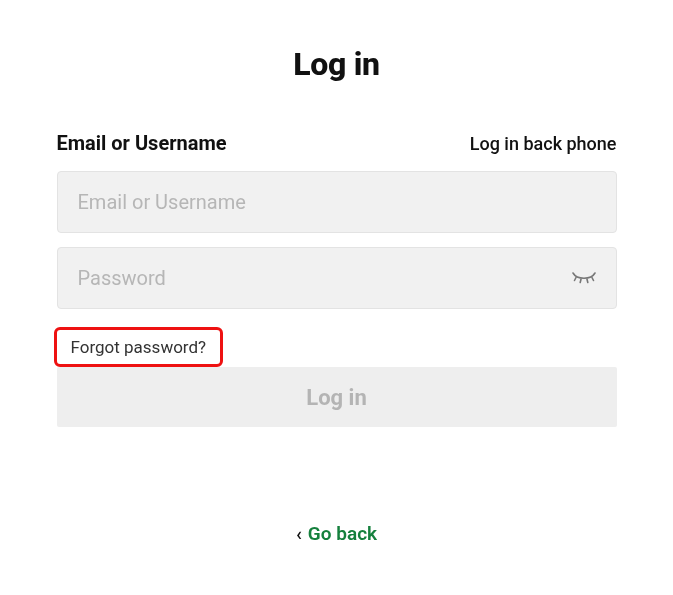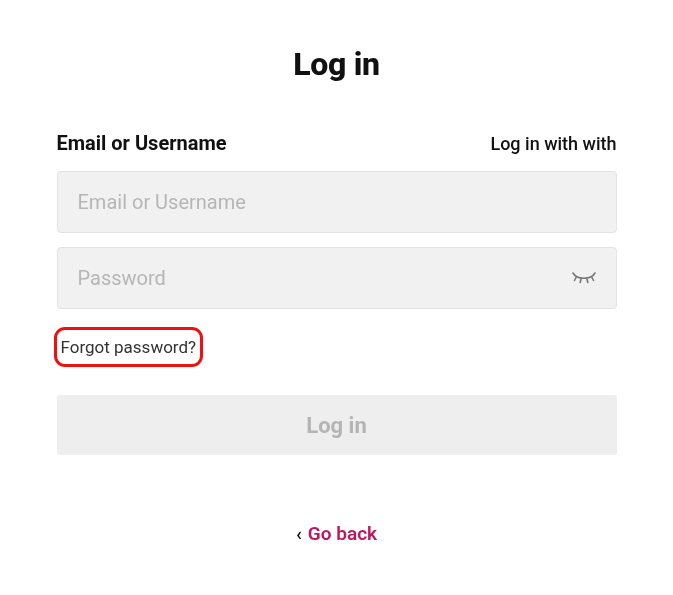--- a/index.html
+++ b/index.html
@@ -76,24 +76,23 @@
       height: 26px;
       display: flex;
       align-items: center;
       justify-content: center;
       cursor: pointer;
       color: #777;
     }
     .forgot-wrap {
       display: inline-block;
       border: 3px solid #e11;
-      border-radius: 11px;
-      padding: 7px 4px;
+      border-radius: 6px;
+      padding: 7px 14px;
       margin-top: 4px;
-      margin-bottom: 28px;
       margin-left: -3px;
     }
     .forgot-link {
       font-size: 17px;
       color: #333;
       cursor: pointer;
     }
     .login-btn {
       width: 100%;
       height: 60px;
@@ -112,37 +111,37 @@
       bottom: 50px;
       display: flex;
       justify-content: center;
       align-items: center;
       gap: 6px;
       cursor: pointer;
     }
     .goback-text {
       font-size: 19px;
       font-weight: 600;
-      color: #be185d;
+      color: #15803d;
     }
     .chevron-left {
       font-size: 19px;
       font-weight: 600;
       color: #111;
     }
   </style>
 </head>
 <body>
 
 <div class="container">
   <h1 class="page-title">Log in</h1>
 
   <div class="header-row">
     <div class="field-label">Email or Username</div>
-    <div class="phone-link">Log in with with</div>
+    <div class="phone-link">Log in back phone</div>
   </div>
 
   <input class="input-field" type="text" placeholder="Email or Username" style="">
 
   <div class="password-wrap">
     <input class="input-field" type="password" placeholder="Password" style="">
     <span class="eye-icon">
       <svg width="26" height="14" viewBox="0 0 26 14" fill="none" stroke="currentColor" stroke-width="1.6" stroke-linecap="round">
         <path d="M2 2 C6 9, 20 9, 24 2"></path>
         <line x1="5" y1="6.5" x2="3.5" y2="9.5"></line>

